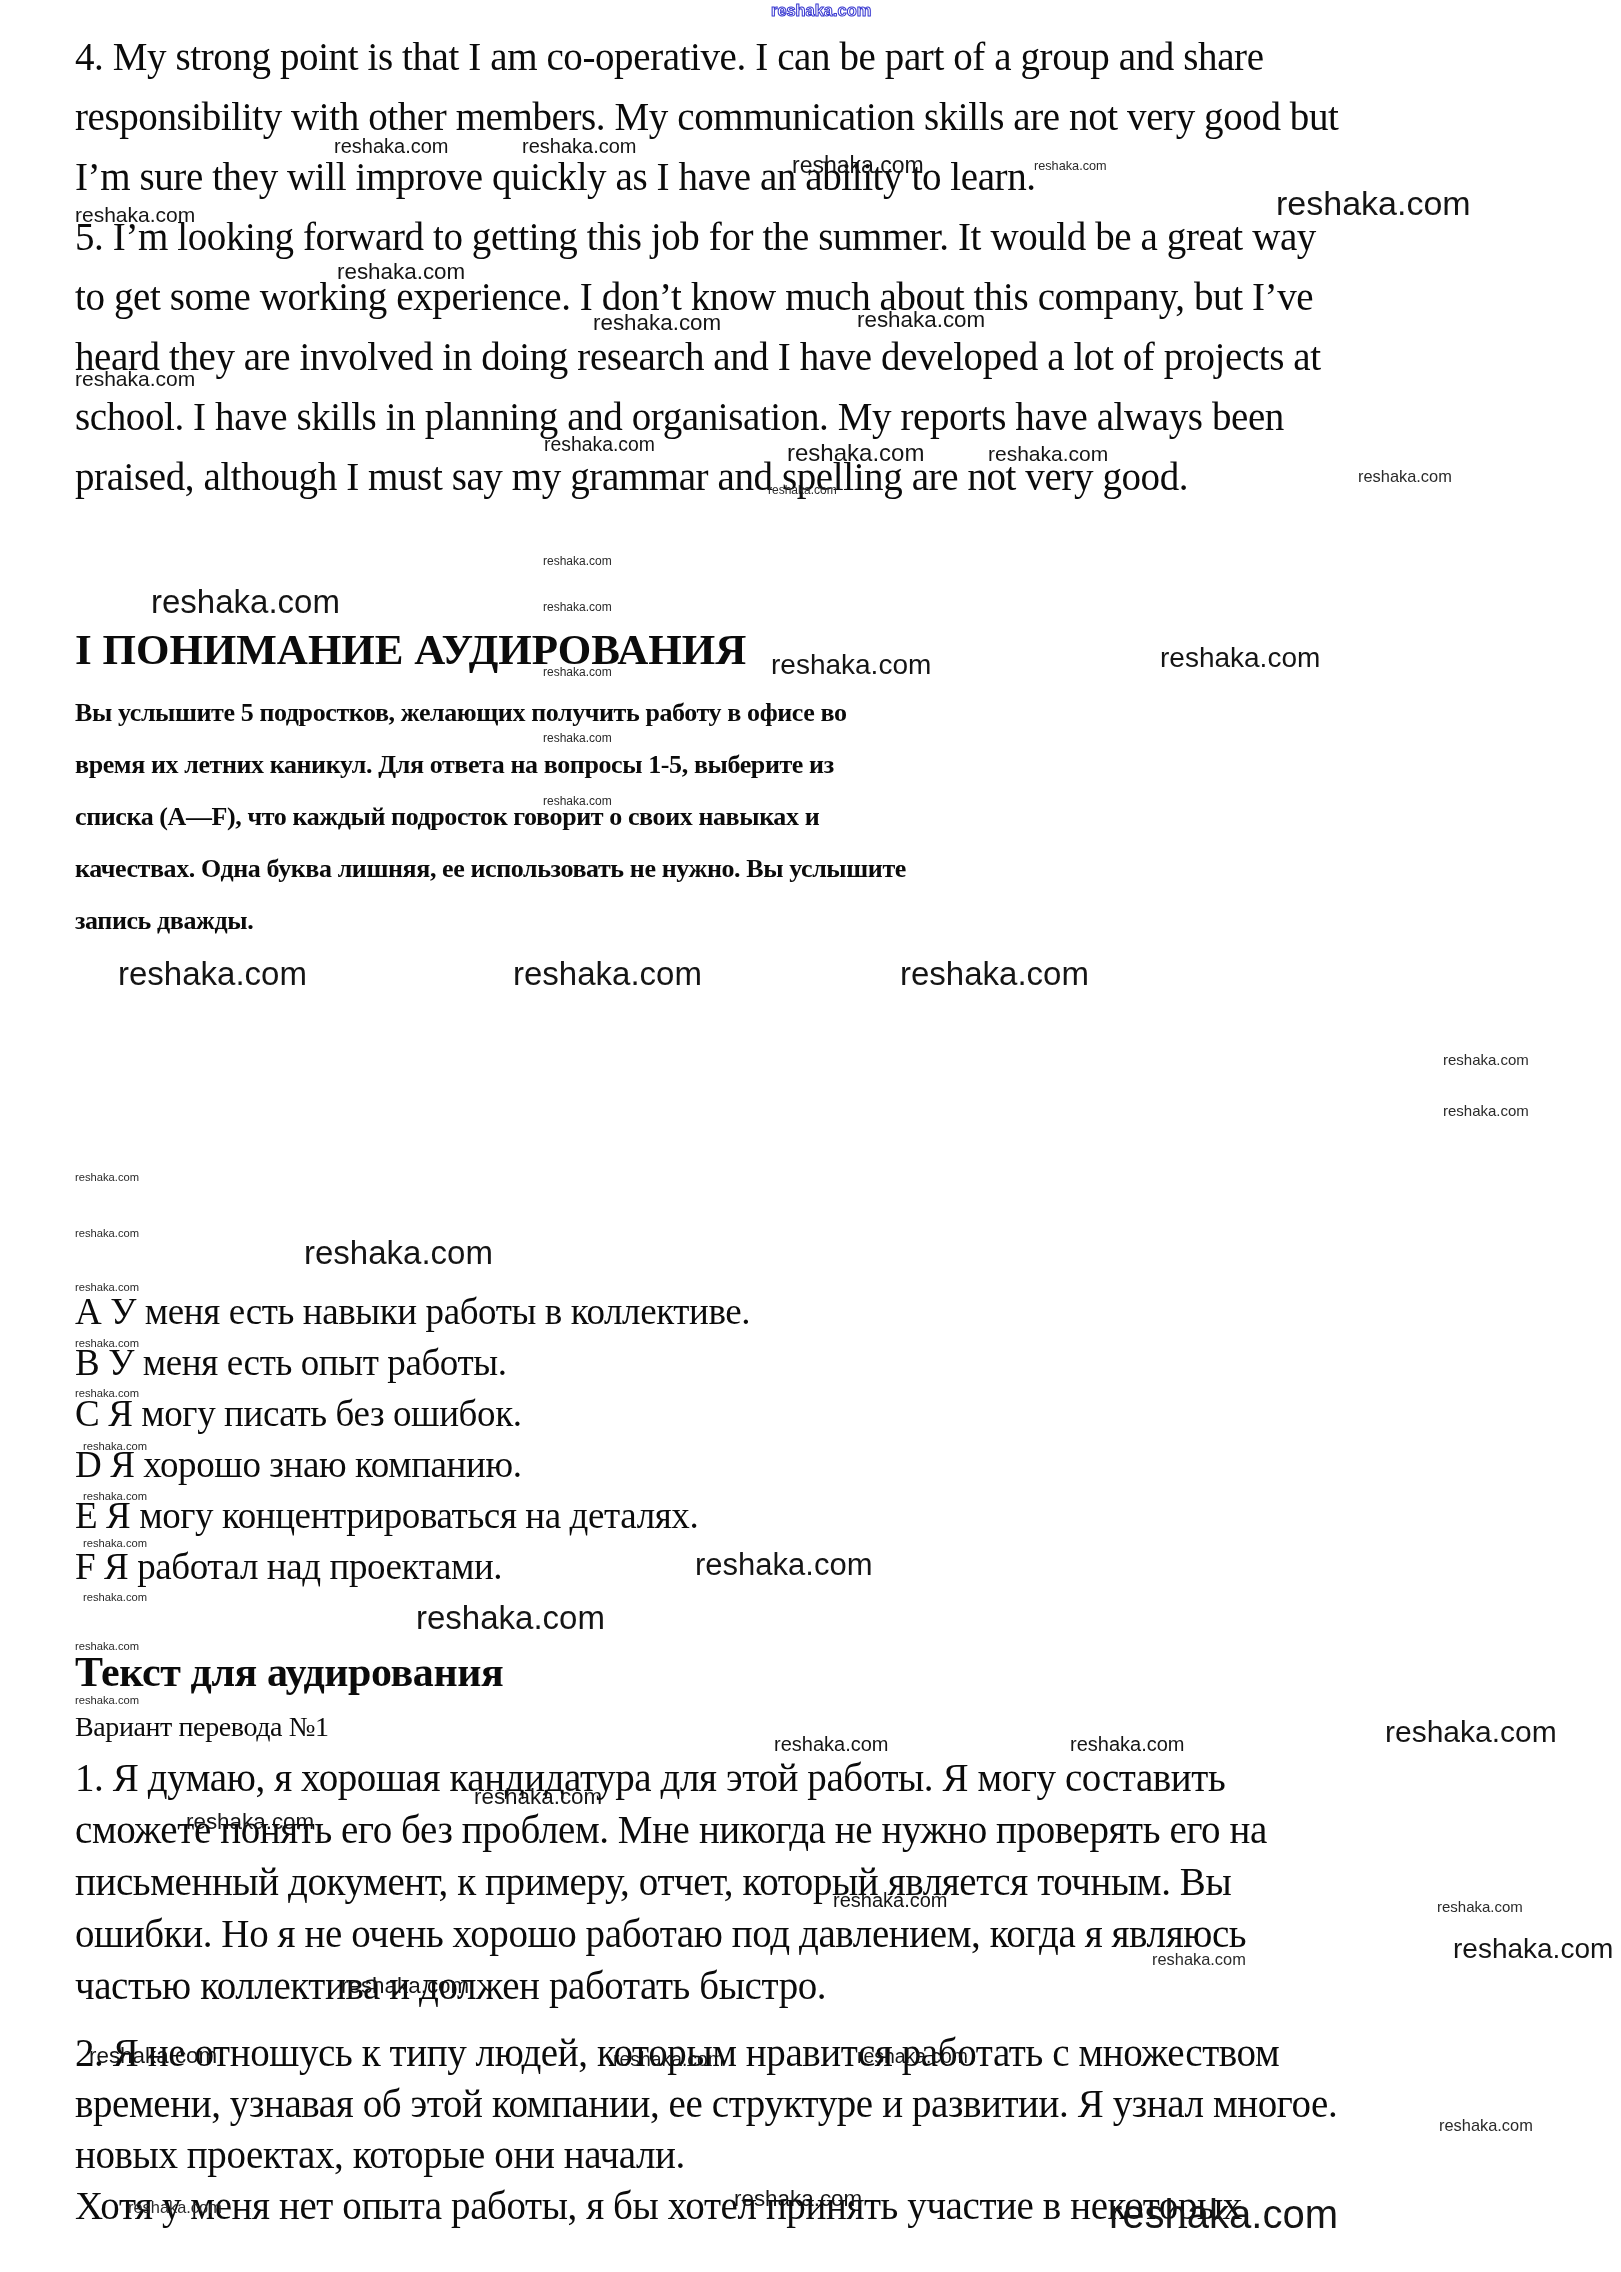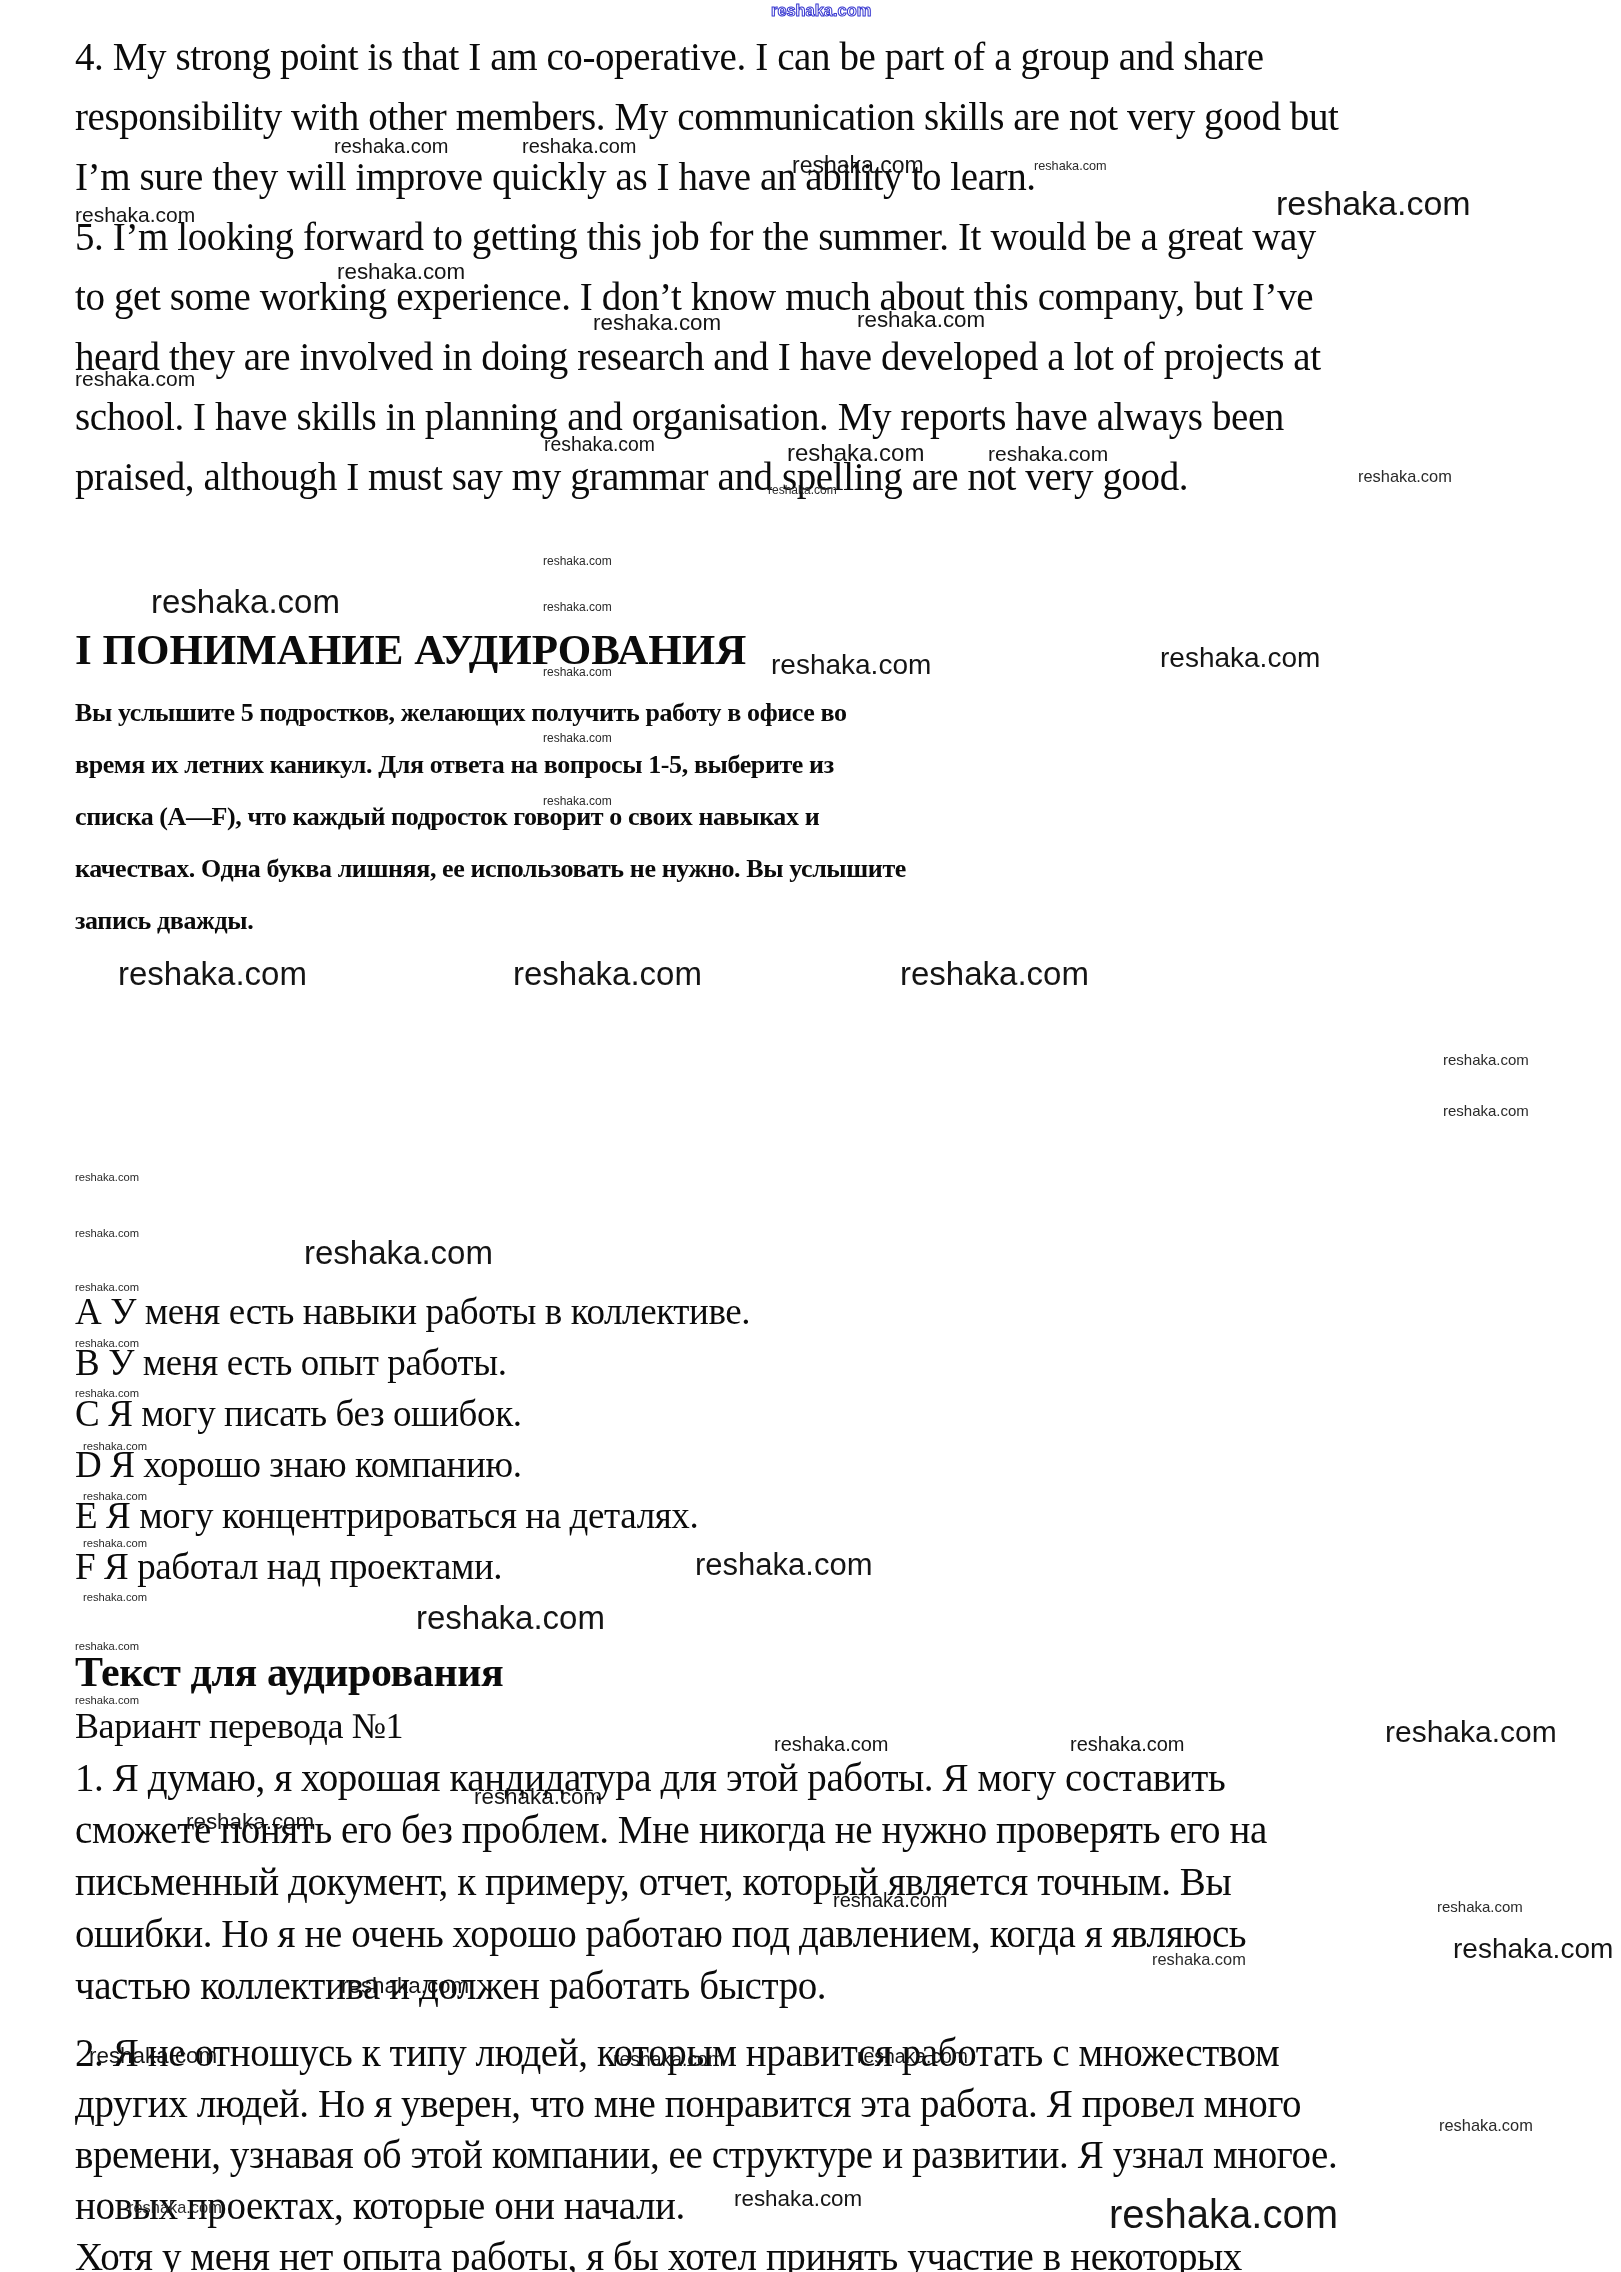--- a/index.html
+++ b/index.html
@@ -18,21 +18,21 @@
     letter-spacing: -0.4px;
   }
   .tline { white-space: nowrap; }
 
   #english-block   { top: 27px;   font-size: 39px; line-height: 60px; }
   #section-heading { top: 623px;  font-size: 43px; line-height: 54px; font-weight: bold; letter-spacing: 0; }
   #instructions    { top: 687px;  font-size: 26px; line-height: 52px; font-weight: bold; }
   #speakers-list   { top: 988px; font-size: 39px; line-height: 52px; }
   #options-list    { top: 1286px; font-size: 37px; line-height: 51px; }
   #script-heading  { top: 1646px; font-size: 42px; line-height: 52px; font-weight: bold; }
-  #script-subheading { top: 1701px; font-size: 36px; line-height: 51px; }
+  #script-subheading { top: 1701px; font-size: 28px; line-height: 51px; }
   #script-para-1   { top: 1752px; font-size: 39px; line-height: 52px; }
   #script-para-2   { top: 2012px; font-size: 39px; line-height: 51px; margin-top: 15px; }
 
   .wm {
     position: absolute;
     font-family: Liberation Sans, sans-serif;
     color: #151515;
     white-space: nowrap;
     line-height: 1;
     letter-spacing: 0;
@@ -88,21 +88,20 @@
   <div id="script-para-1" class="textblock">
       <div class="tline">1. Я думаю, я хорошая кандидатура для этой работы. Я могу составить</div>
       <div class="tline">сможете понять его без проблем. Мне никогда не нужно проверять его на</div>
       <div class="tline">письменный документ, к примеру, отчет, который является точным. Вы</div>
       <div class="tline">ошибки. Но я не очень хорошо работаю под давлением, когда я являюсь</div>
       <div class="tline">частью коллектива и должен работать быстро.</div>
     </div>
 
   <div id="script-para-2" class="textblock">
       <div class="tline">2. Я не отношусь к типу людей, которым нравится работать с множеством</div>
-      <div class="tline">других людей. Но я уверен, что мне понравится эта работа. Я провел много</div>
       <div class="tline">времени, узнавая об этой компании, ее структуре и развитии. Я узнал многое.</div>
       <div class="tline">новых проектах, которые они начали.</div>
       <div class="tline">Хотя у меня нет опыта работы, я бы хотел принять участие в некоторых</div>
     </div>
 
   <div id="watermark-layer">
       <span class="wm wm-blue" style="left: 771px; top: 1.5px; font-size: 16.4px;">reshaka.com</span>
       <span class="wm" style="left: 334px; top: 136px; font-size: 20px;">reshaka.com</span>
       <span class="wm" style="left: 522px; top: 136px; font-size: 20px;">reshaka.com</span>
       <span class="wm" style="left: 792px; top: 154px; font-size: 23px;">reshaka.com</span>

